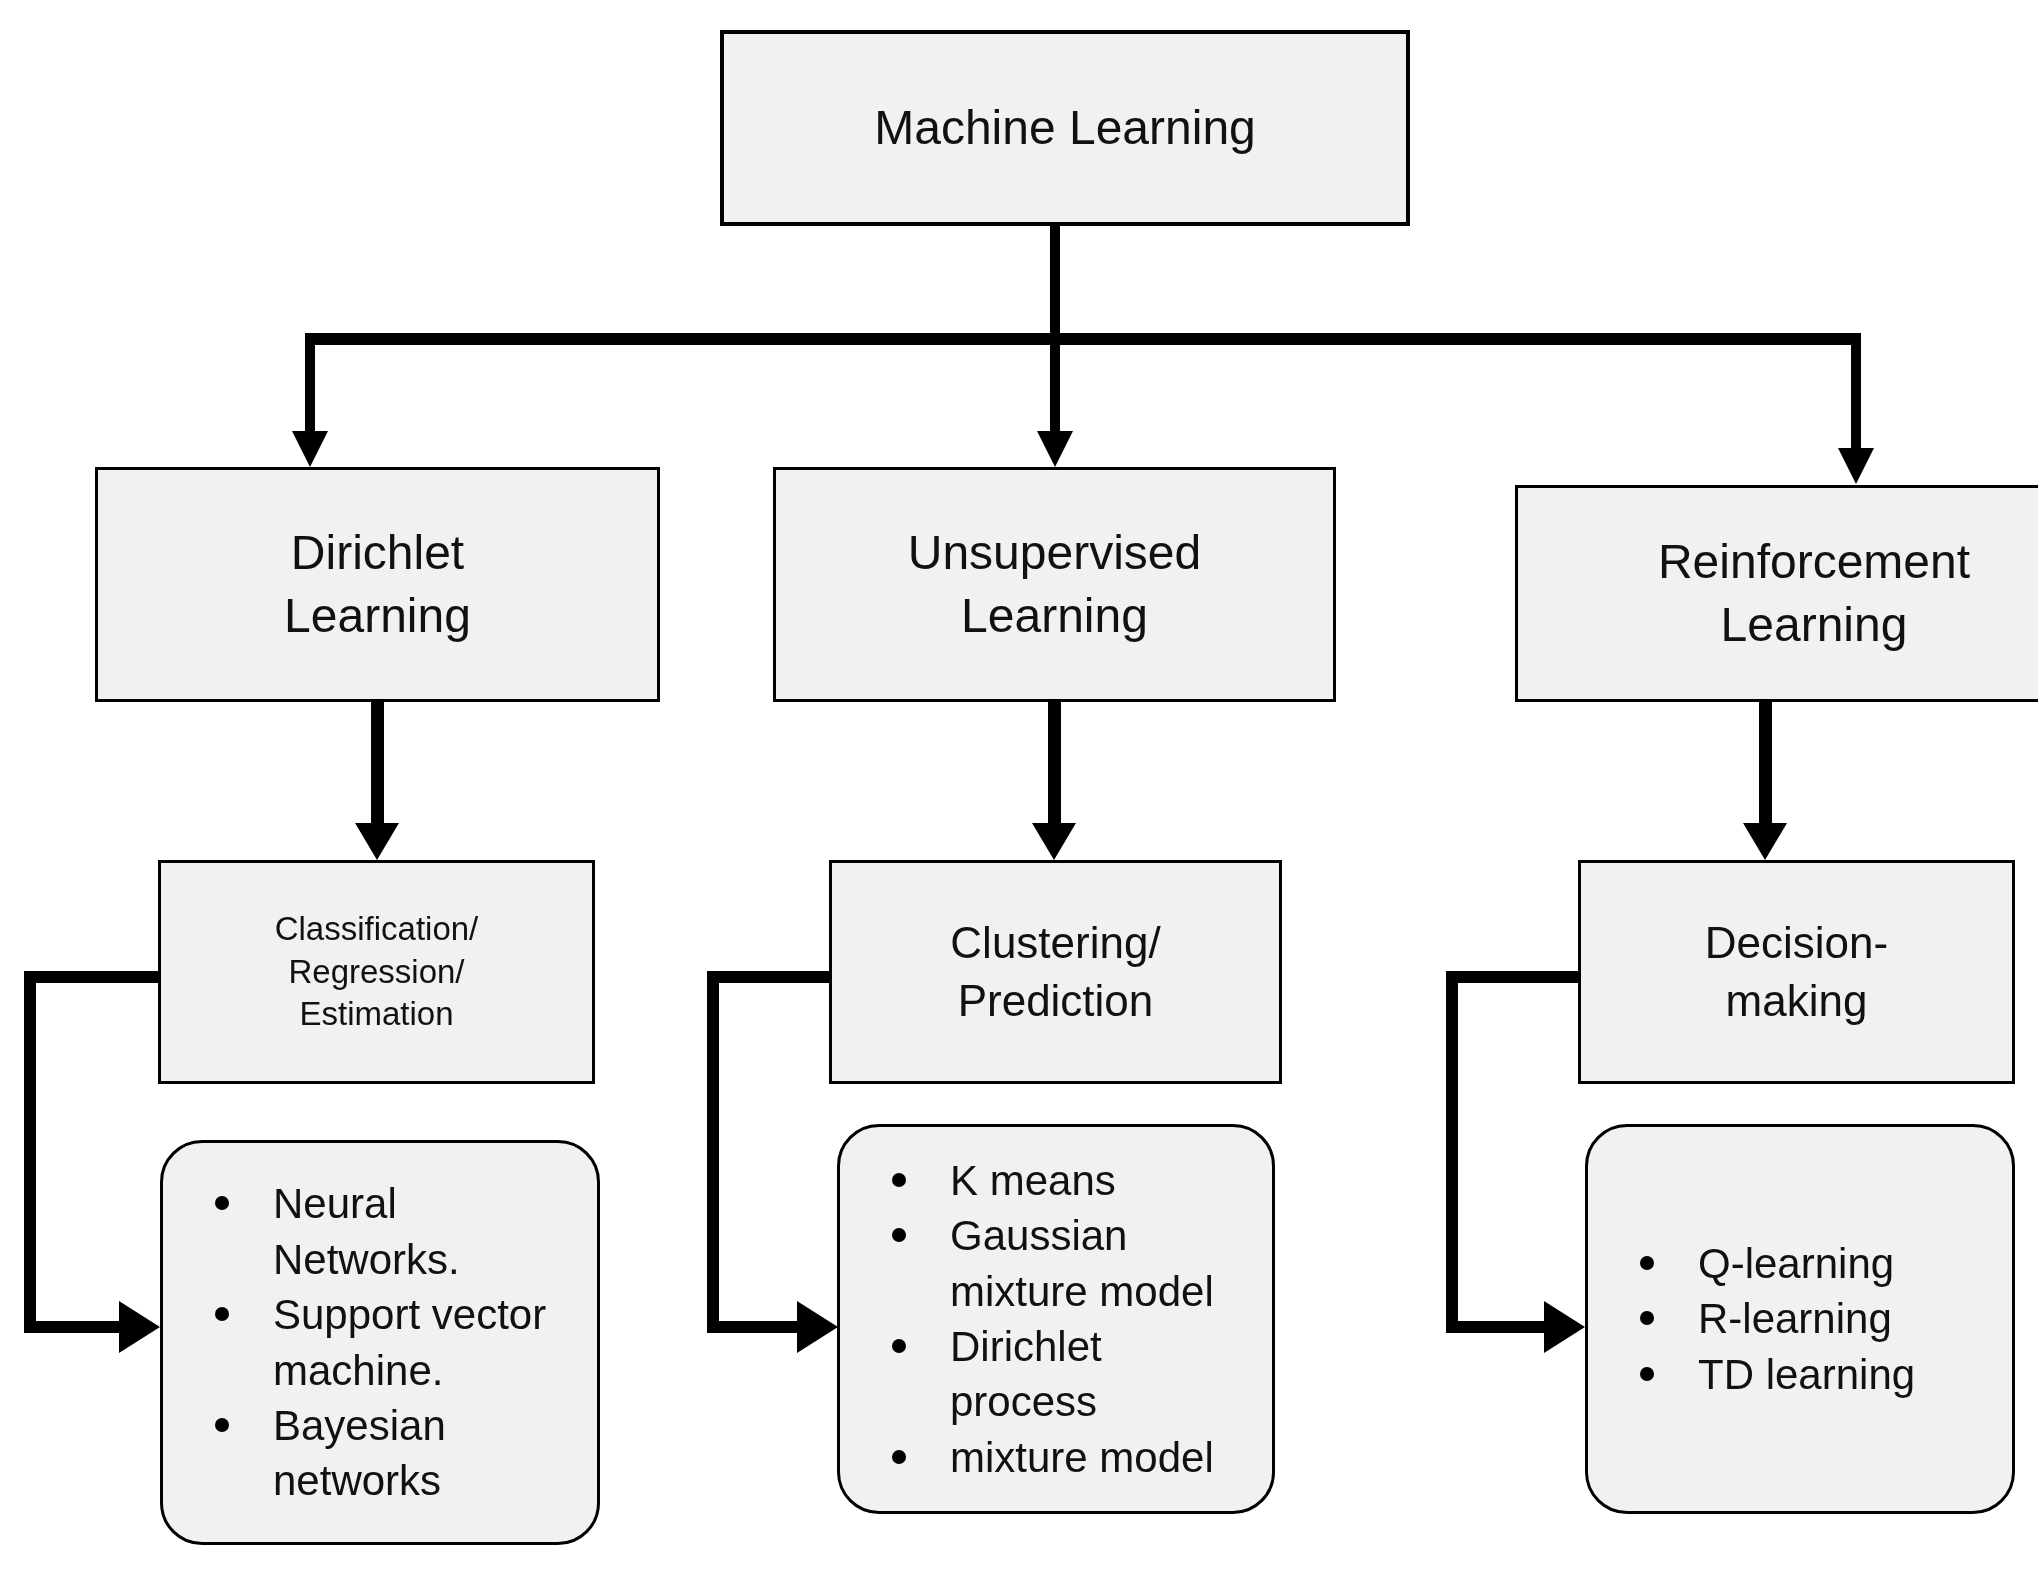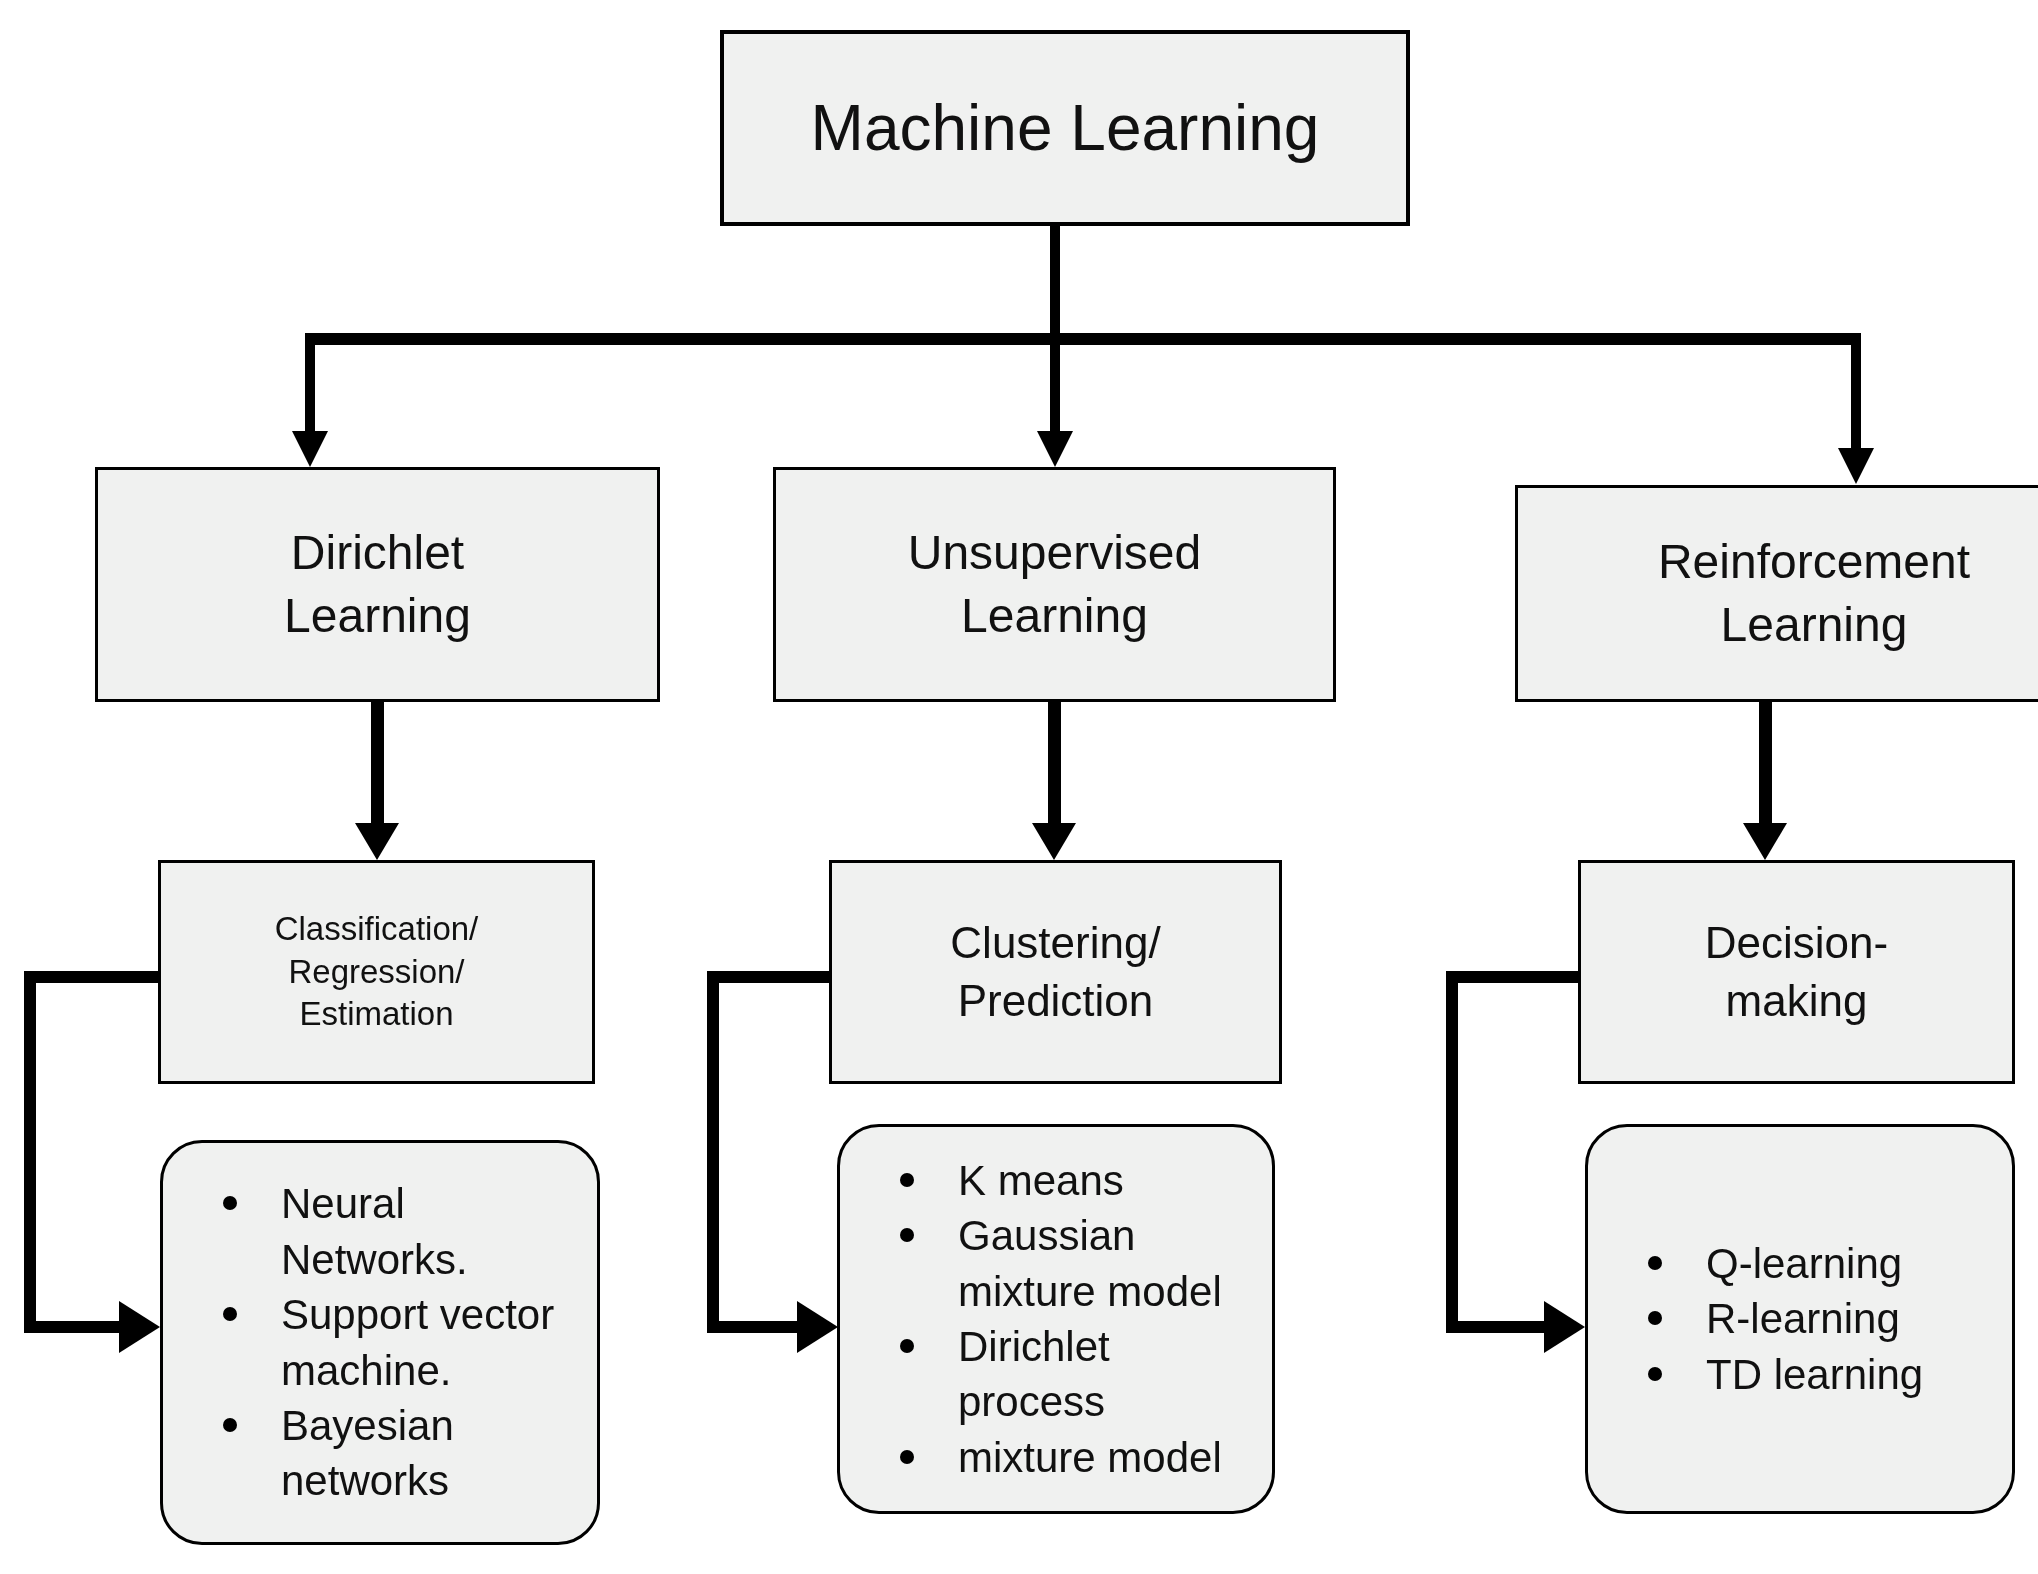--- a/index.html
+++ b/index.html
@@ -17,36 +17,36 @@
     box-sizing:border-box;
     background:#f0f1f0;
     border:3px solid #000000;
     display:flex;
     flex-direction:column;
     align-items:center;
     justify-content:center;
     text-align:center;
   }
   .box .line{white-space:nowrap;}
-  .root-box{border-width:4px;font-size:64px;line-height:1.25;}
+  .root-box{border-width:4px;font-size:48px;line-height:1.25;}
   .cat-box{font-size:48px;line-height:1.3;}
   .task-box{font-size:44px;line-height:1.32;}
   .task-box.small{font-size:33px;line-height:1.3;}
   .rounded-box{
     position:absolute;
     box-sizing:border-box;
     background:#f0f1f0;
     border:3px solid #000000;
     border-radius:42px;
     display:flex;
     align-items:center;
   }
   .rounded-box ul{
     list-style:none;
-    margin:8px;
+    margin:0;
     padding:0 16px 0 36px;
     font-size:42px;
     line-height:1.32;
   }
   .rounded-box li{
     position:relative;
     padding-left:74px;
     text-align:left;
   }
   .rounded-box li::before{

